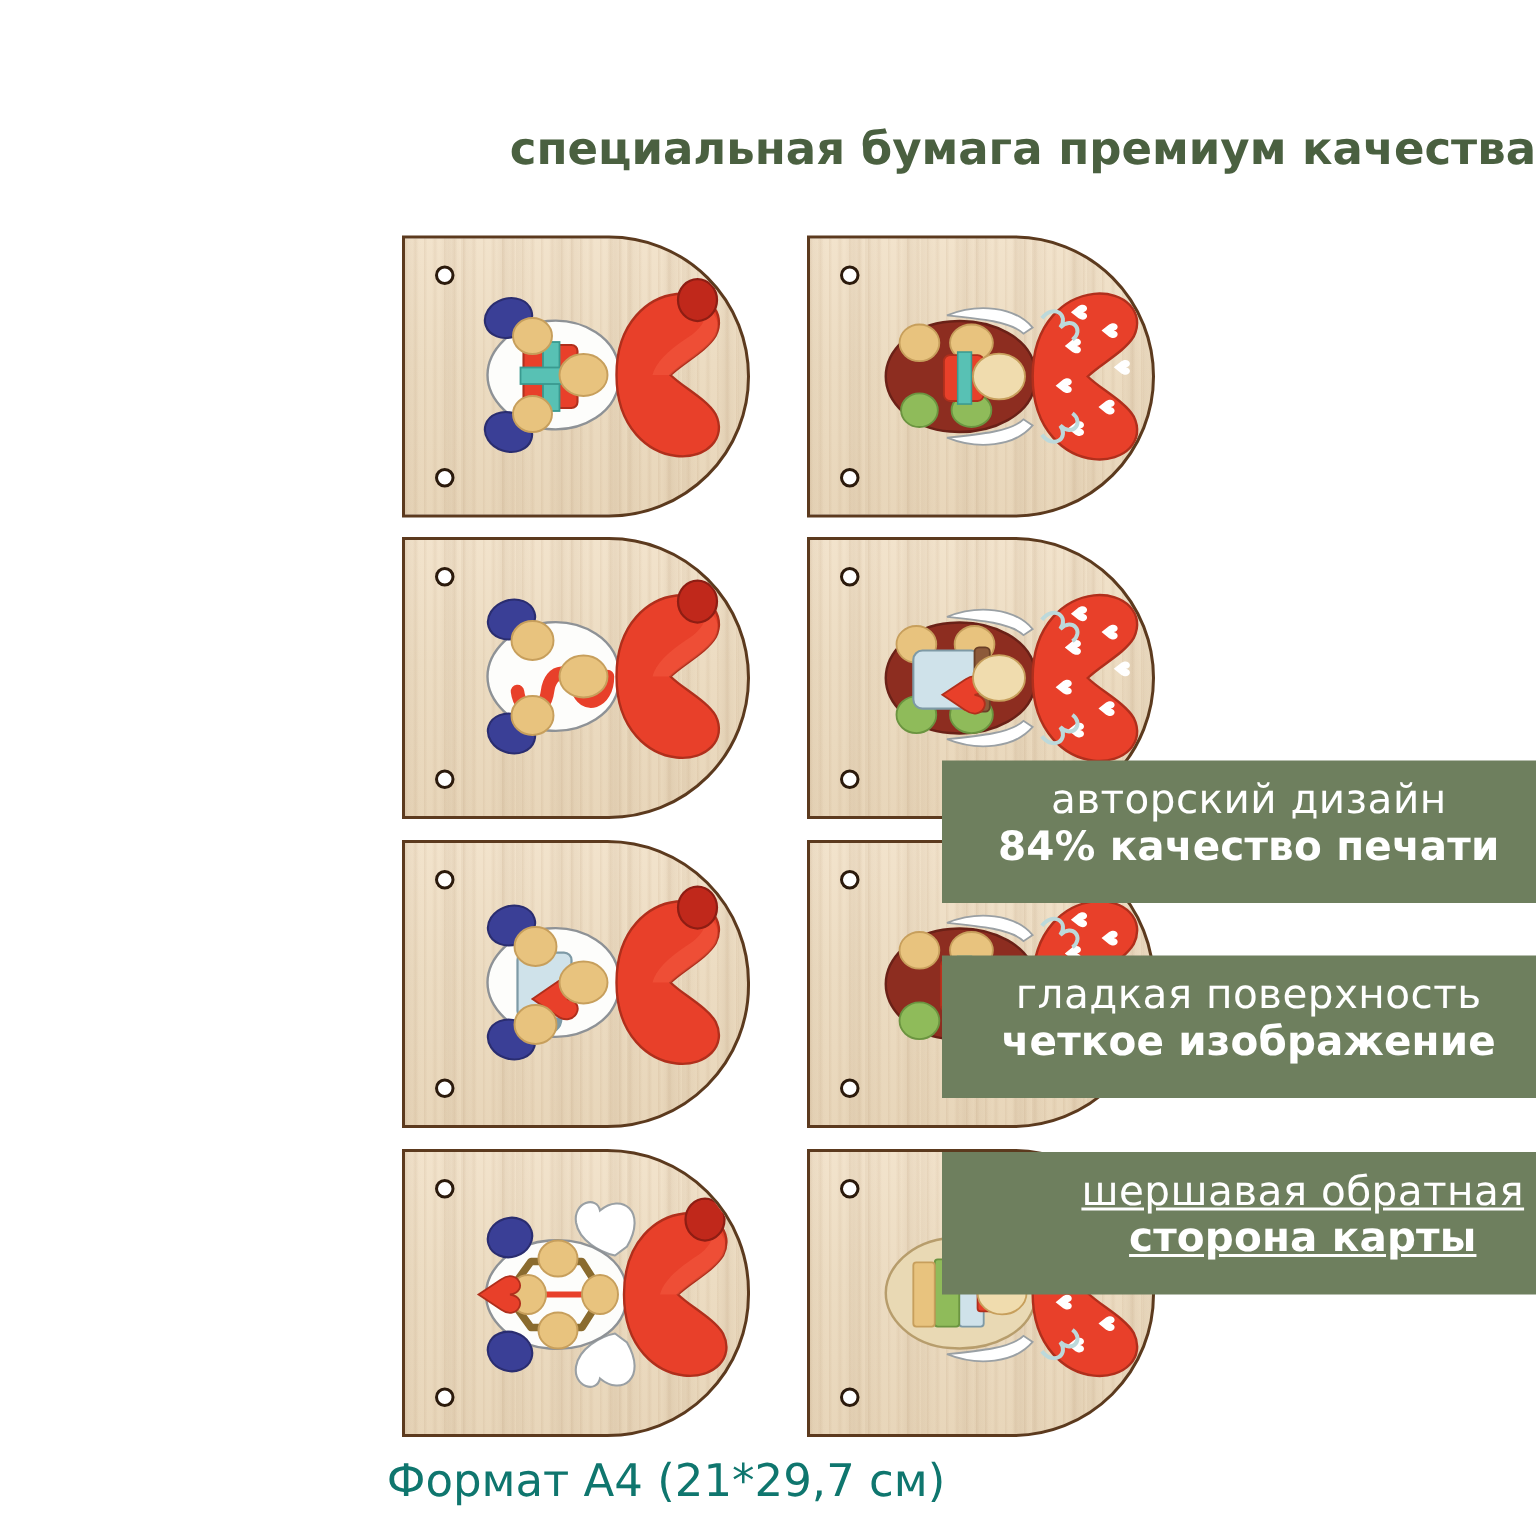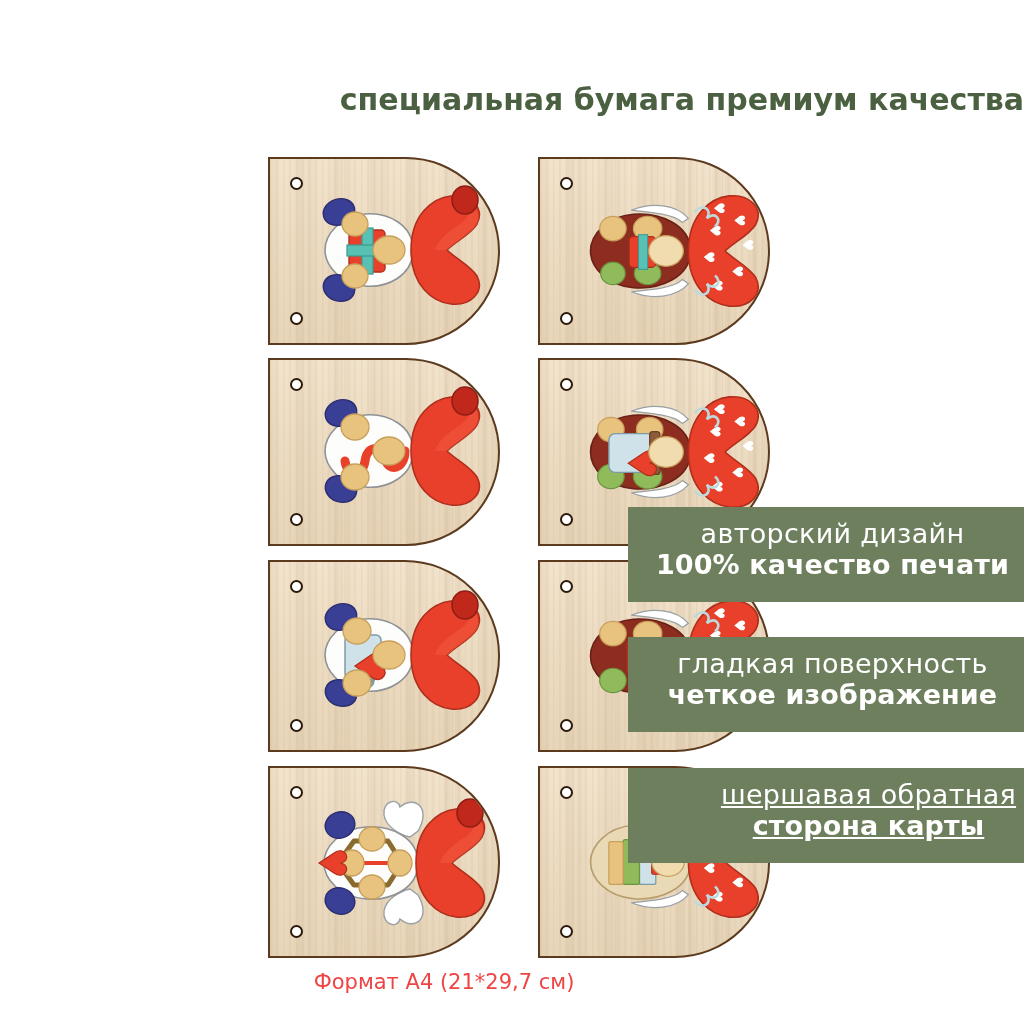--- a/index.html
+++ b/index.html
@@ -19,21 +19,21 @@
     color:#4a6040;white-space:nowrap;
   }
   .subtitle{
     position:absolute;left:0;top:82px;width:1024px;text-align:right;
     font-family:"DejaVu Sans","Liberation Sans",sans-serif;
     font-weight:bold;font-size:30px;letter-spacing:0px;
     color:#4a6040;white-space:nowrap;
   }
   .footnote{
     position:absolute;left:0;top:970px;width:888px;text-align:center;
-    font-size:21px;color:#ef4444;font-weight:normal;white-space:nowrap;
+    font-size:30px;color:#0f766e;font-weight:normal;white-space:nowrap;
     font-family:"DejaVu Sans","Liberation Sans",sans-serif;
   }
 
   
   .card{
     position:absolute;
     border:2.5px solid #5c3a1e;
     border-top-right-radius:95px;
     border-bottom-right-radius:95px;
     background:
@@ -355,21 +355,21 @@
               <path d="M100 58 c10-8 2-18 -6-12 c8-8 -2-16 -8-8"></path>
             </g>
           </g>
         </g>
       </svg>
     </div>
   </div>
 
   <div class="promo" style="left:628px;top:507px;width:396px;height:95px;">
     <span class="l1">авторский дизайн</span>
-    <span class="l2">100% качество печати</span>
+    <span class="l2">84% качество печати</span>
   </div>
 
   <div class="promo" style="left:628px;top:637px;width:396px;height:95px;">
     <span class="l1">гладкая поверхность</span>
     <span class="l2">четкое изображение</span>
   </div>
 
   <div class="promo" style="left:628px;top:768px;width:468px;height:95px;text-decoration:underline;">
     <span class="l1">шершавая обратная</span>
     <span class="l2">сторона карты</span>

